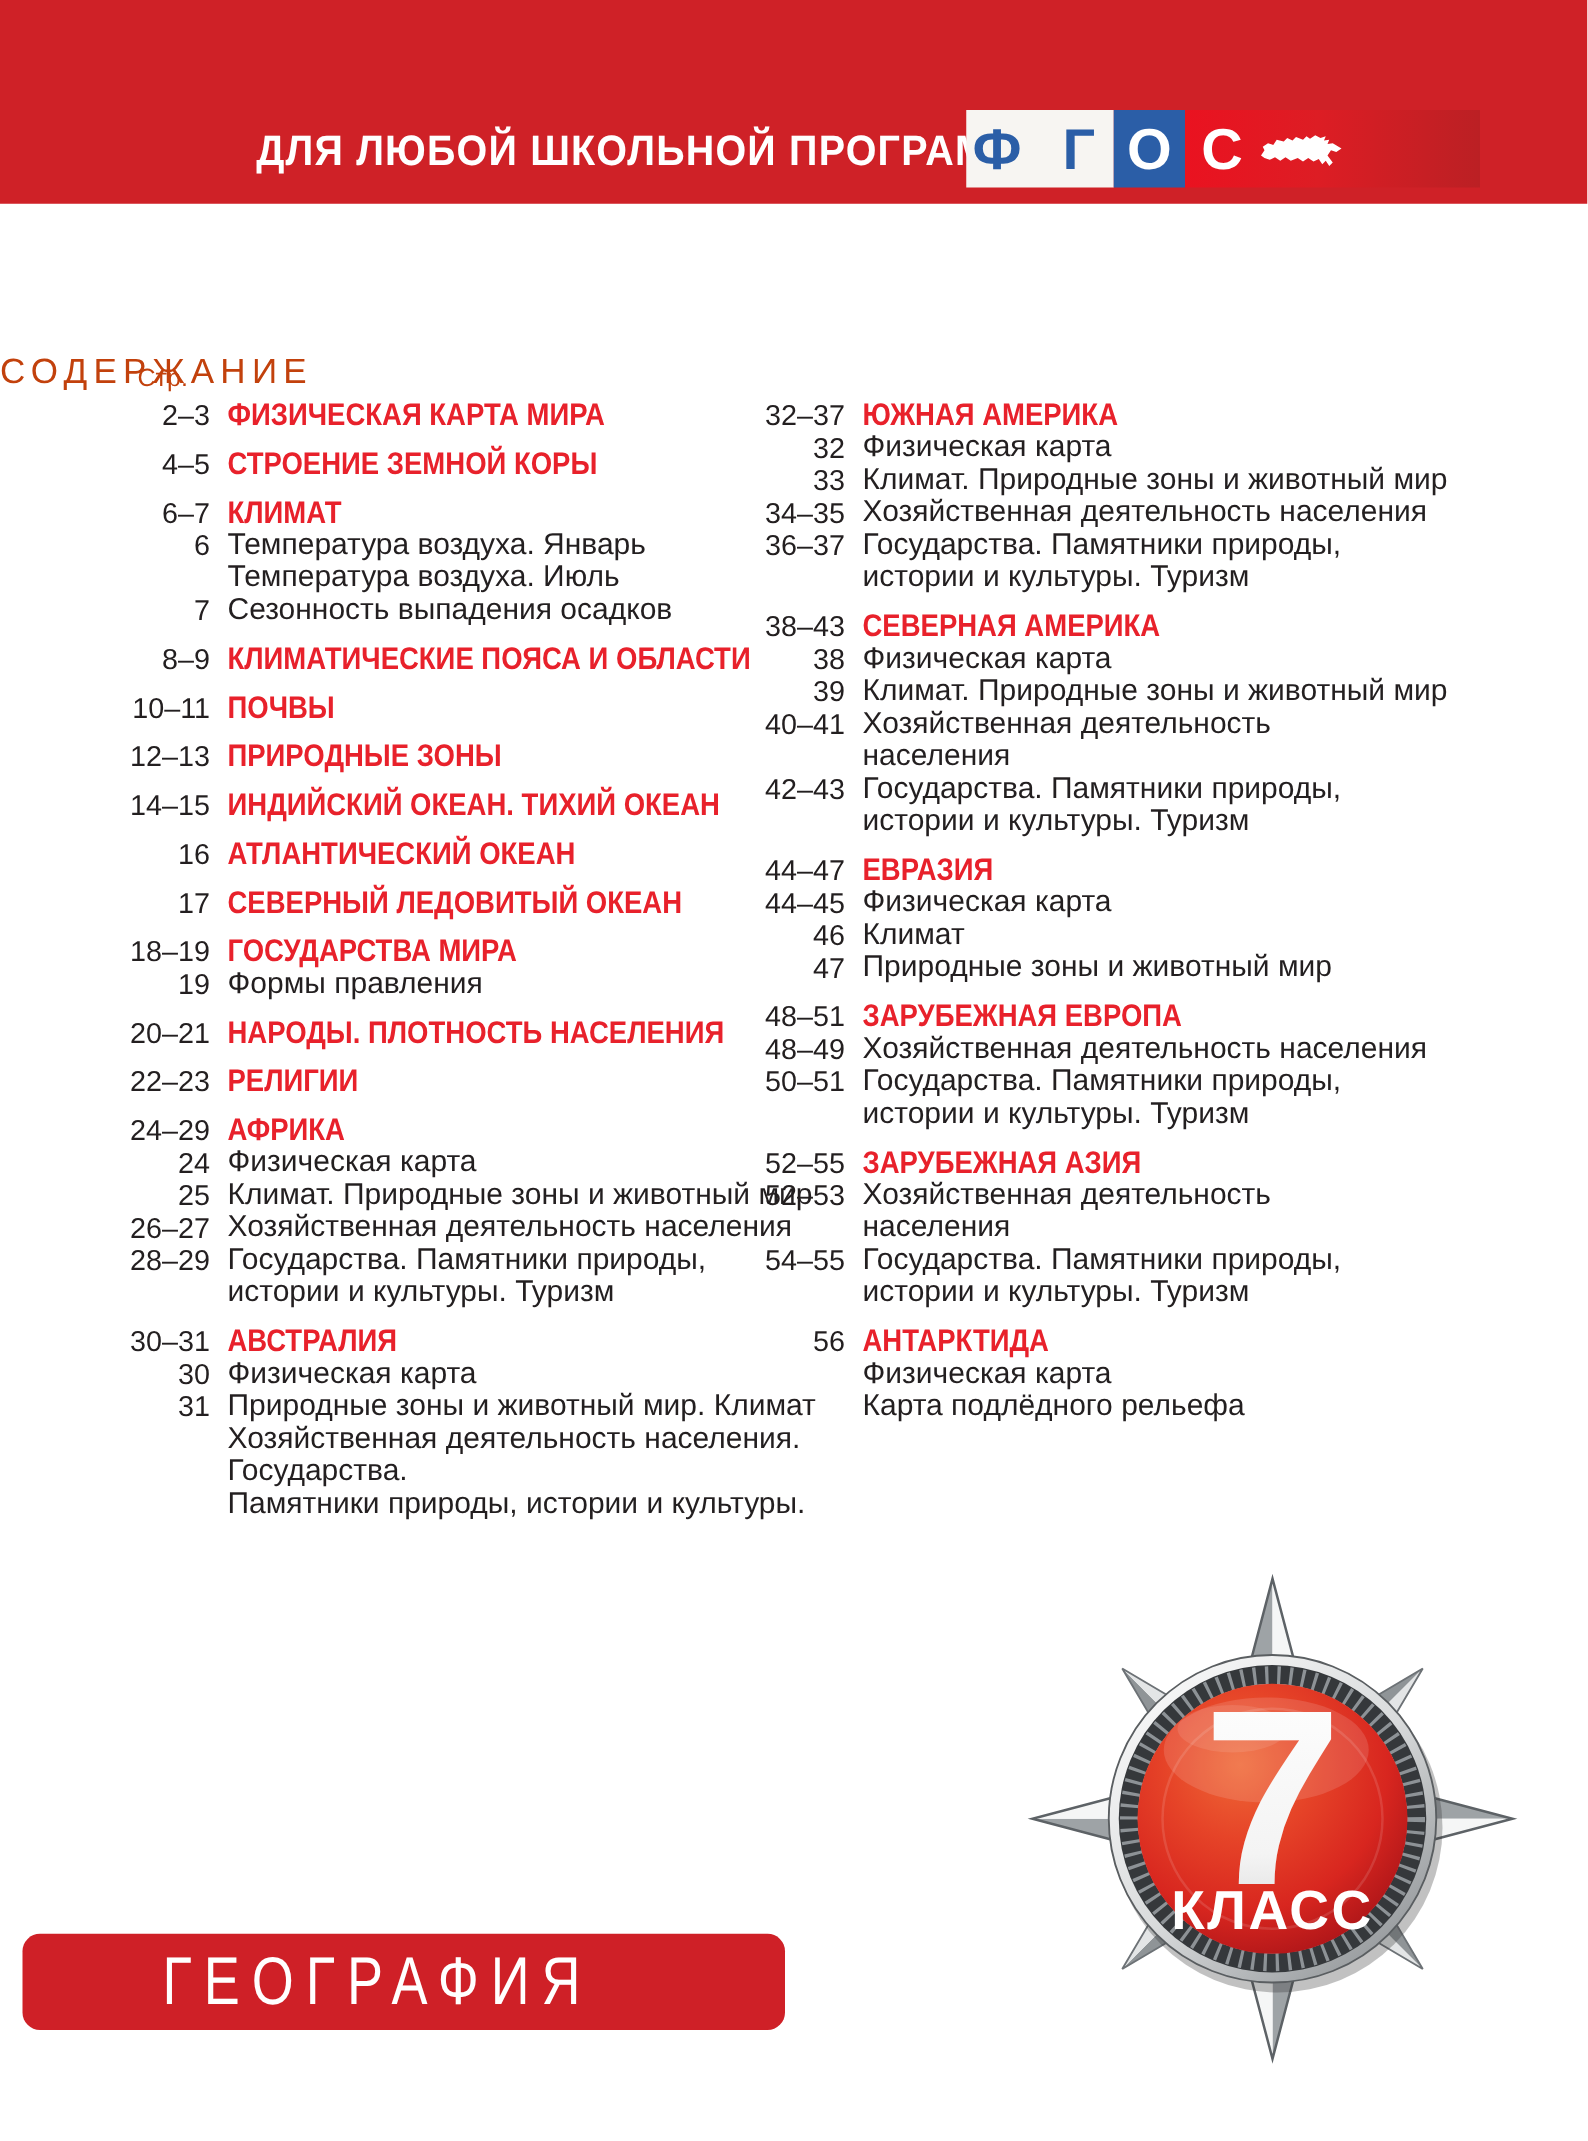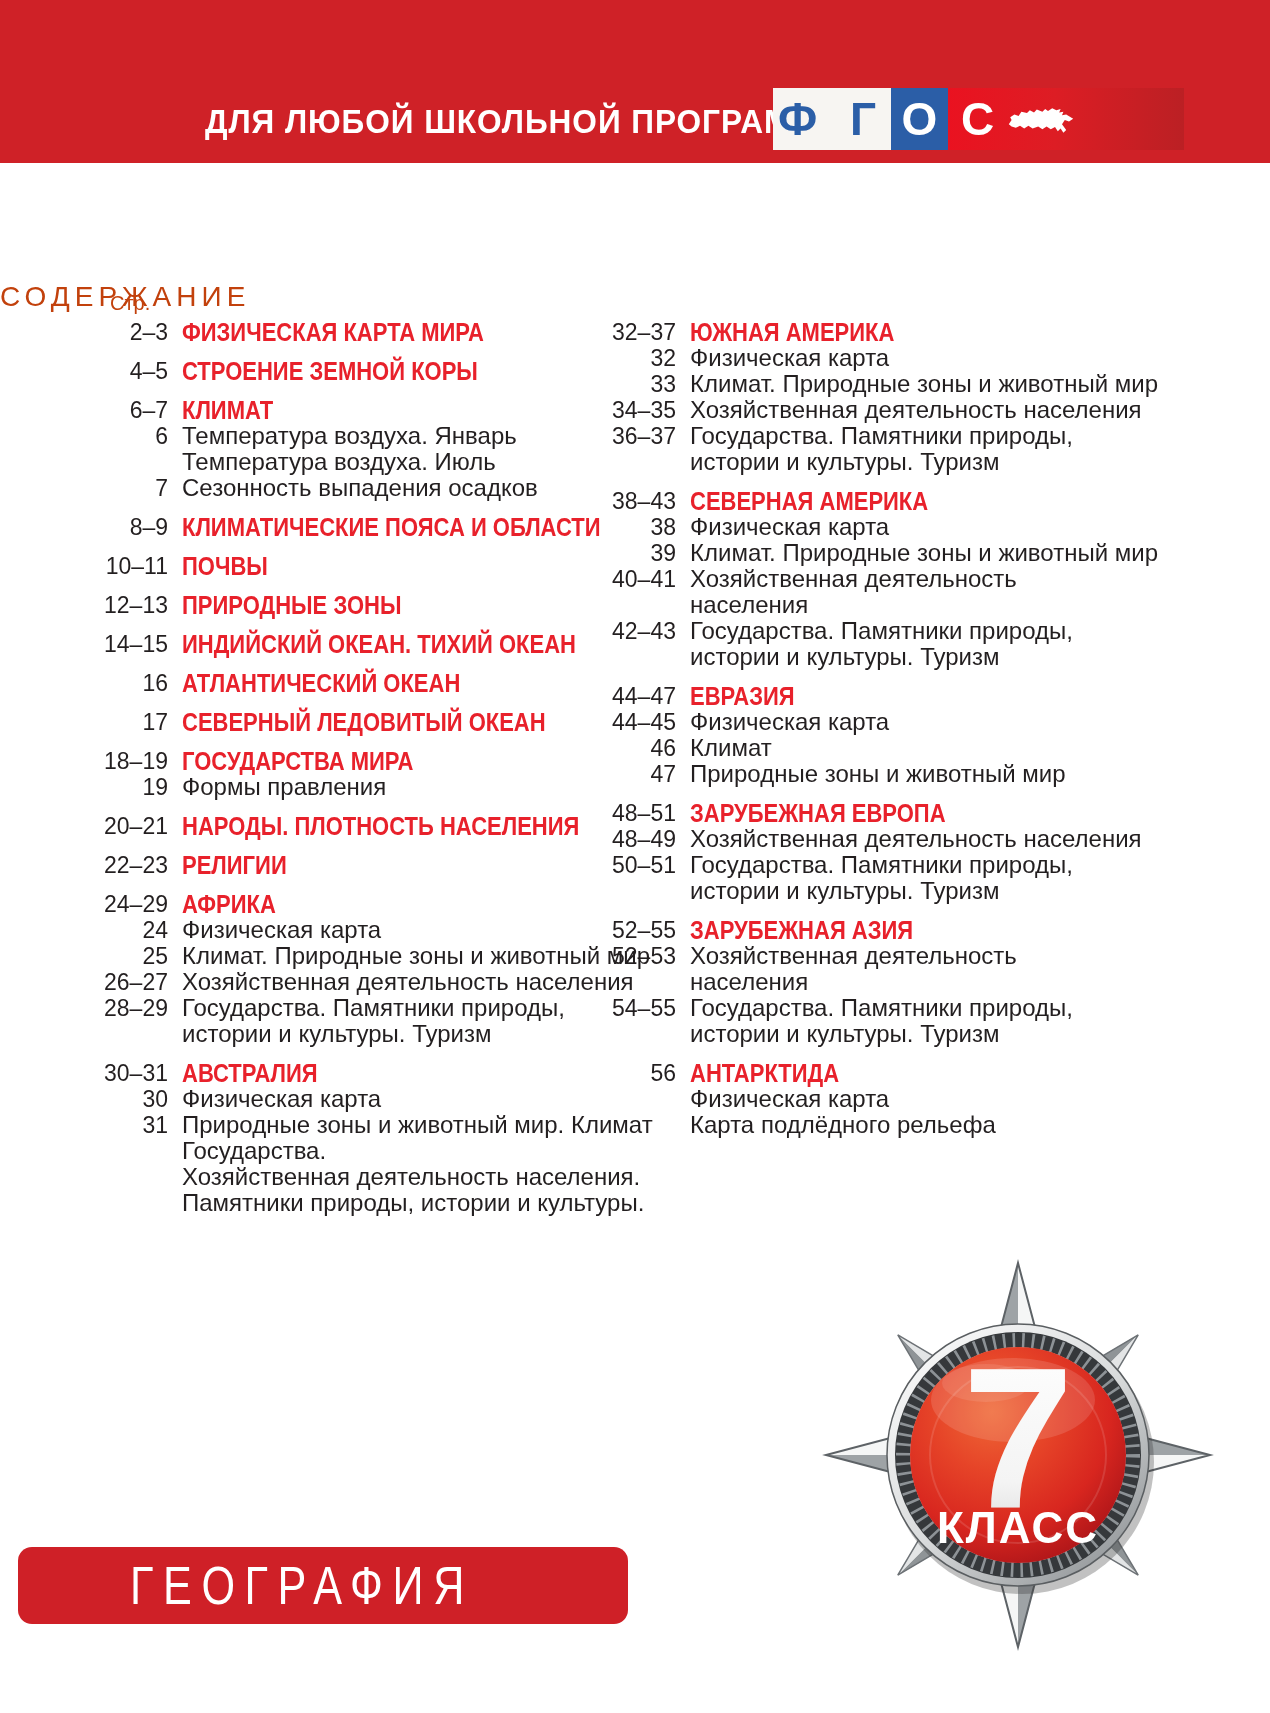--- a/index.html
+++ b/index.html
@@ -207,22 +207,22 @@
     <div class="toc-row item">
       <div class="num">30</div>
       <div class="txt">
         <div class="line">Физическая карта</div>
       </div>
     </div>
     <div class="toc-row item">
       <div class="num">31</div>
       <div class="txt">
         <div class="line">Природные зоны и животный мир. Климат</div>
+        <div class="line">Хозяйственная деятельность населения.</div>
         <div class="line">Государства.</div>
-        <div class="line">Хозяйственная деятельность населения.</div>
         <div class="line">Памятники природы, истории и культуры.</div>
       </div>
     </div>
   </div>
 <div class="toc-col" id="toc-right">
     <div class="toc-row heading">
       <div class="num">32–37</div>
       <div class="txt">
         <div class="line">ЮЖНАЯ АМЕРИКА</div>
       </div>

